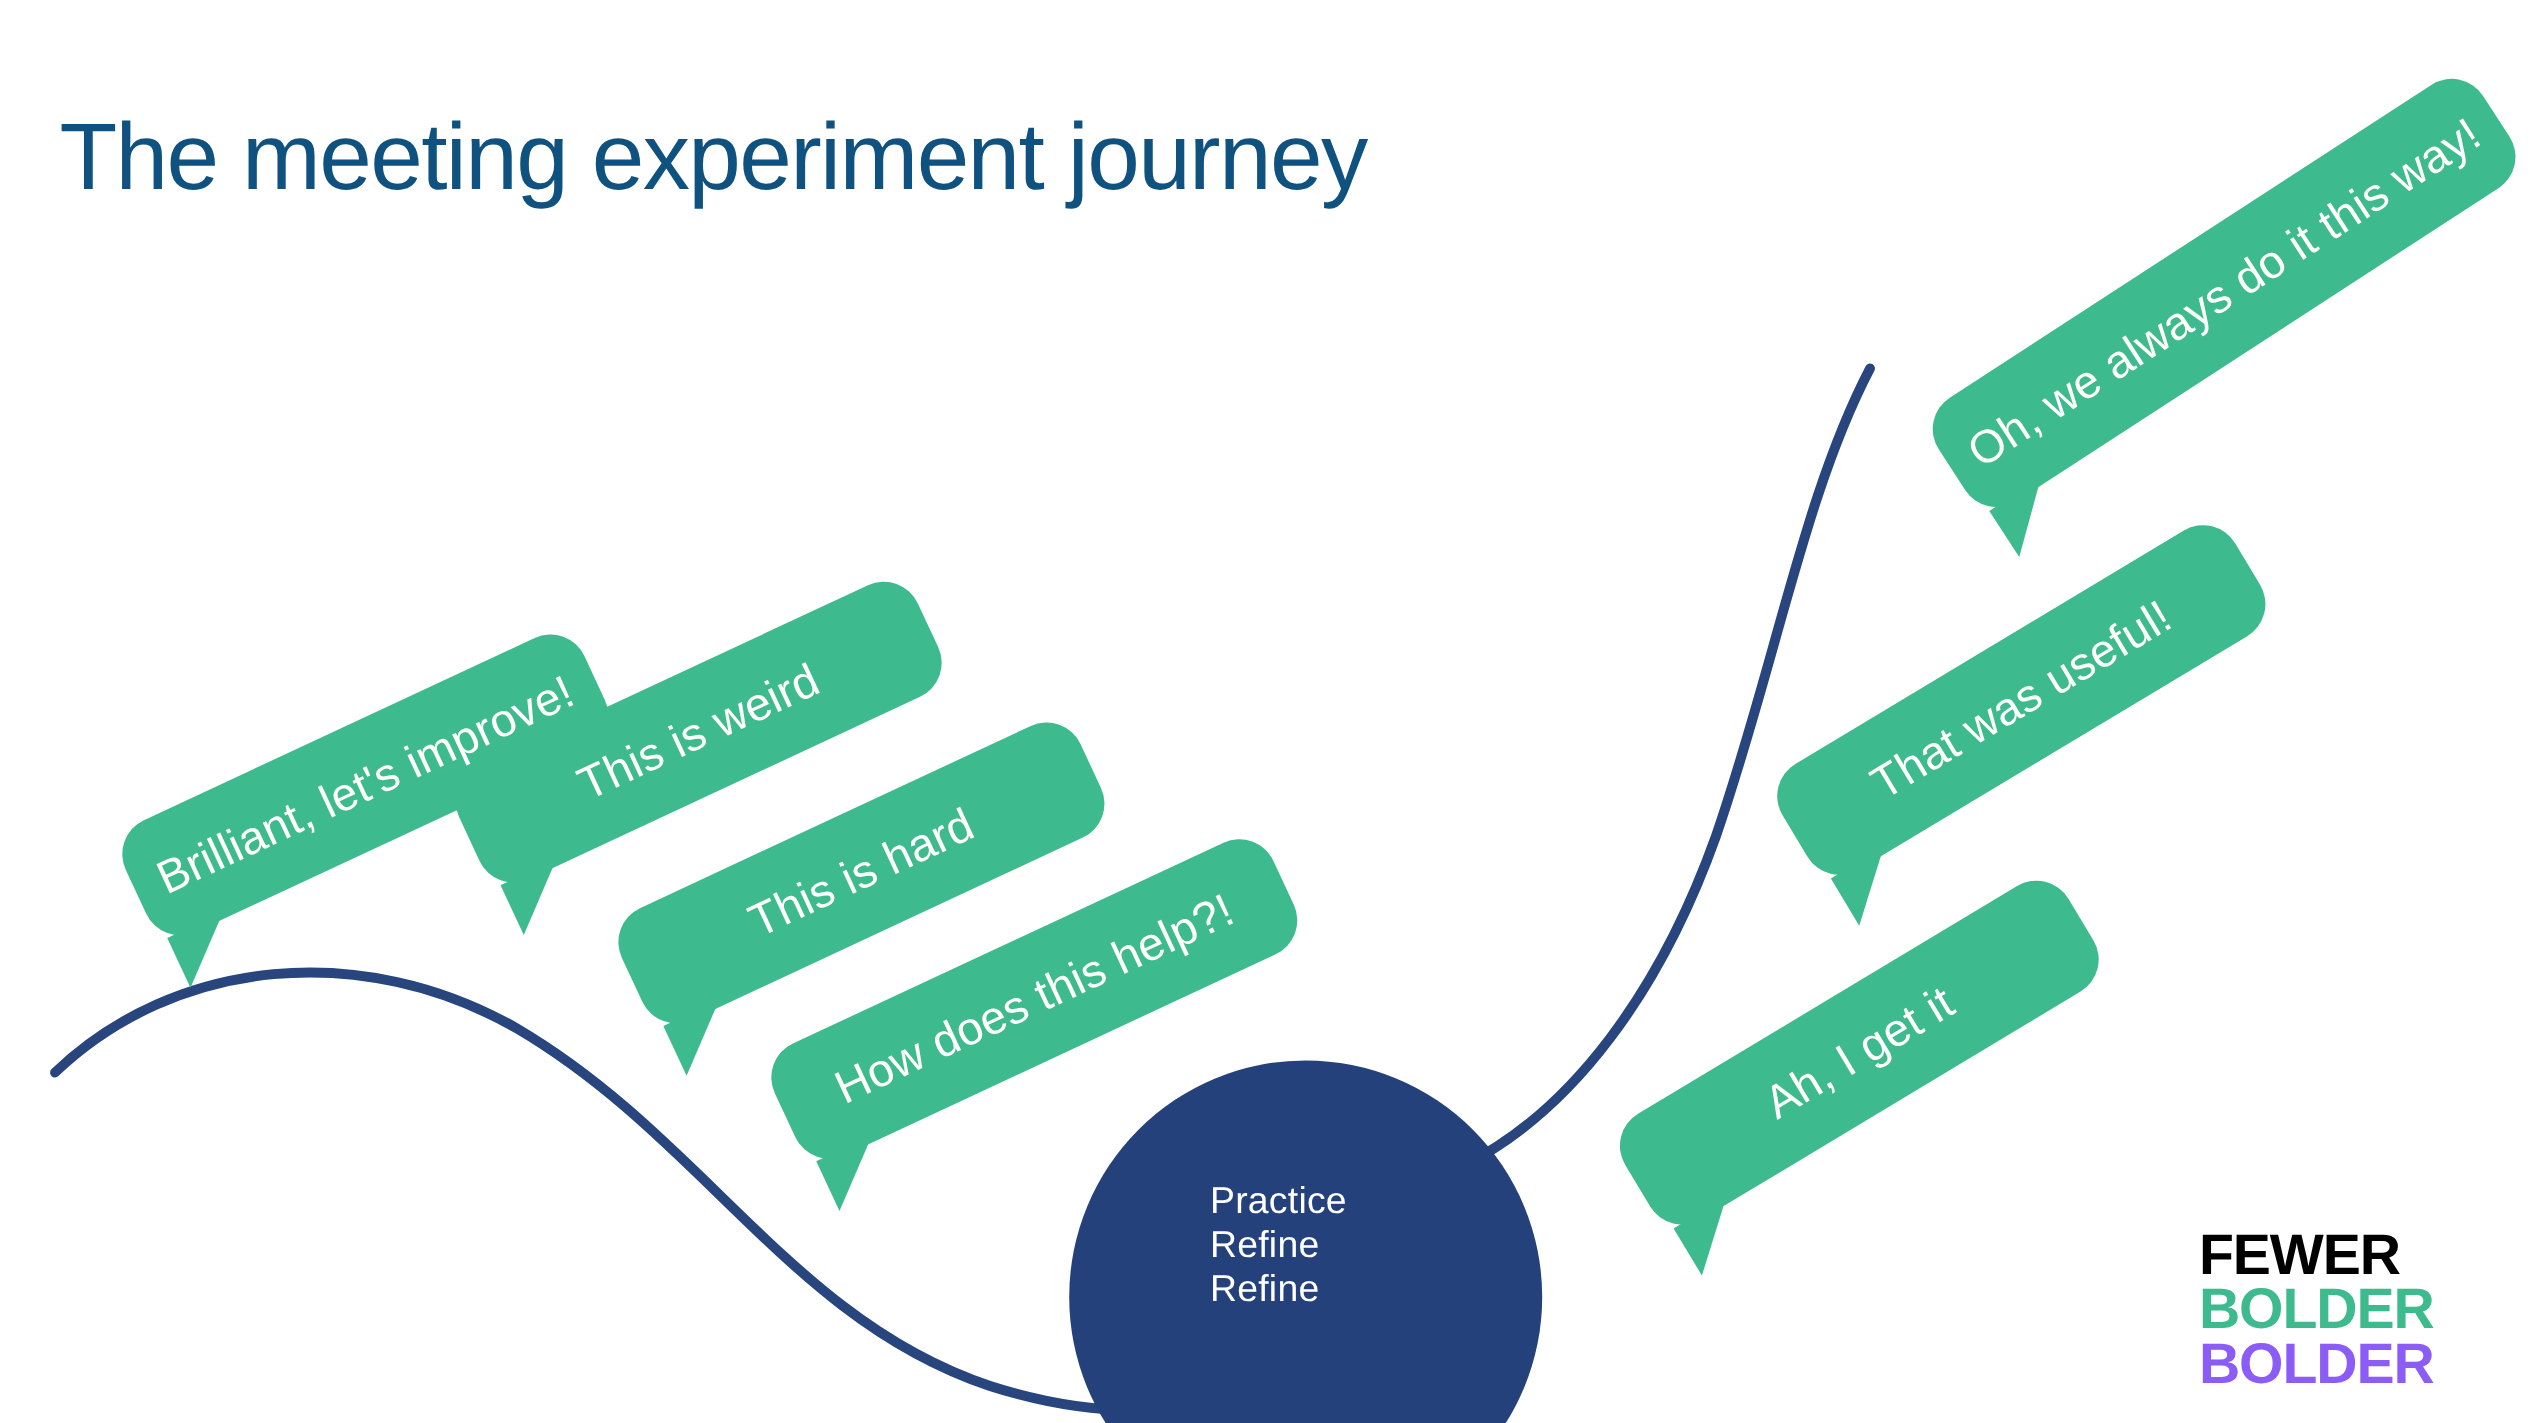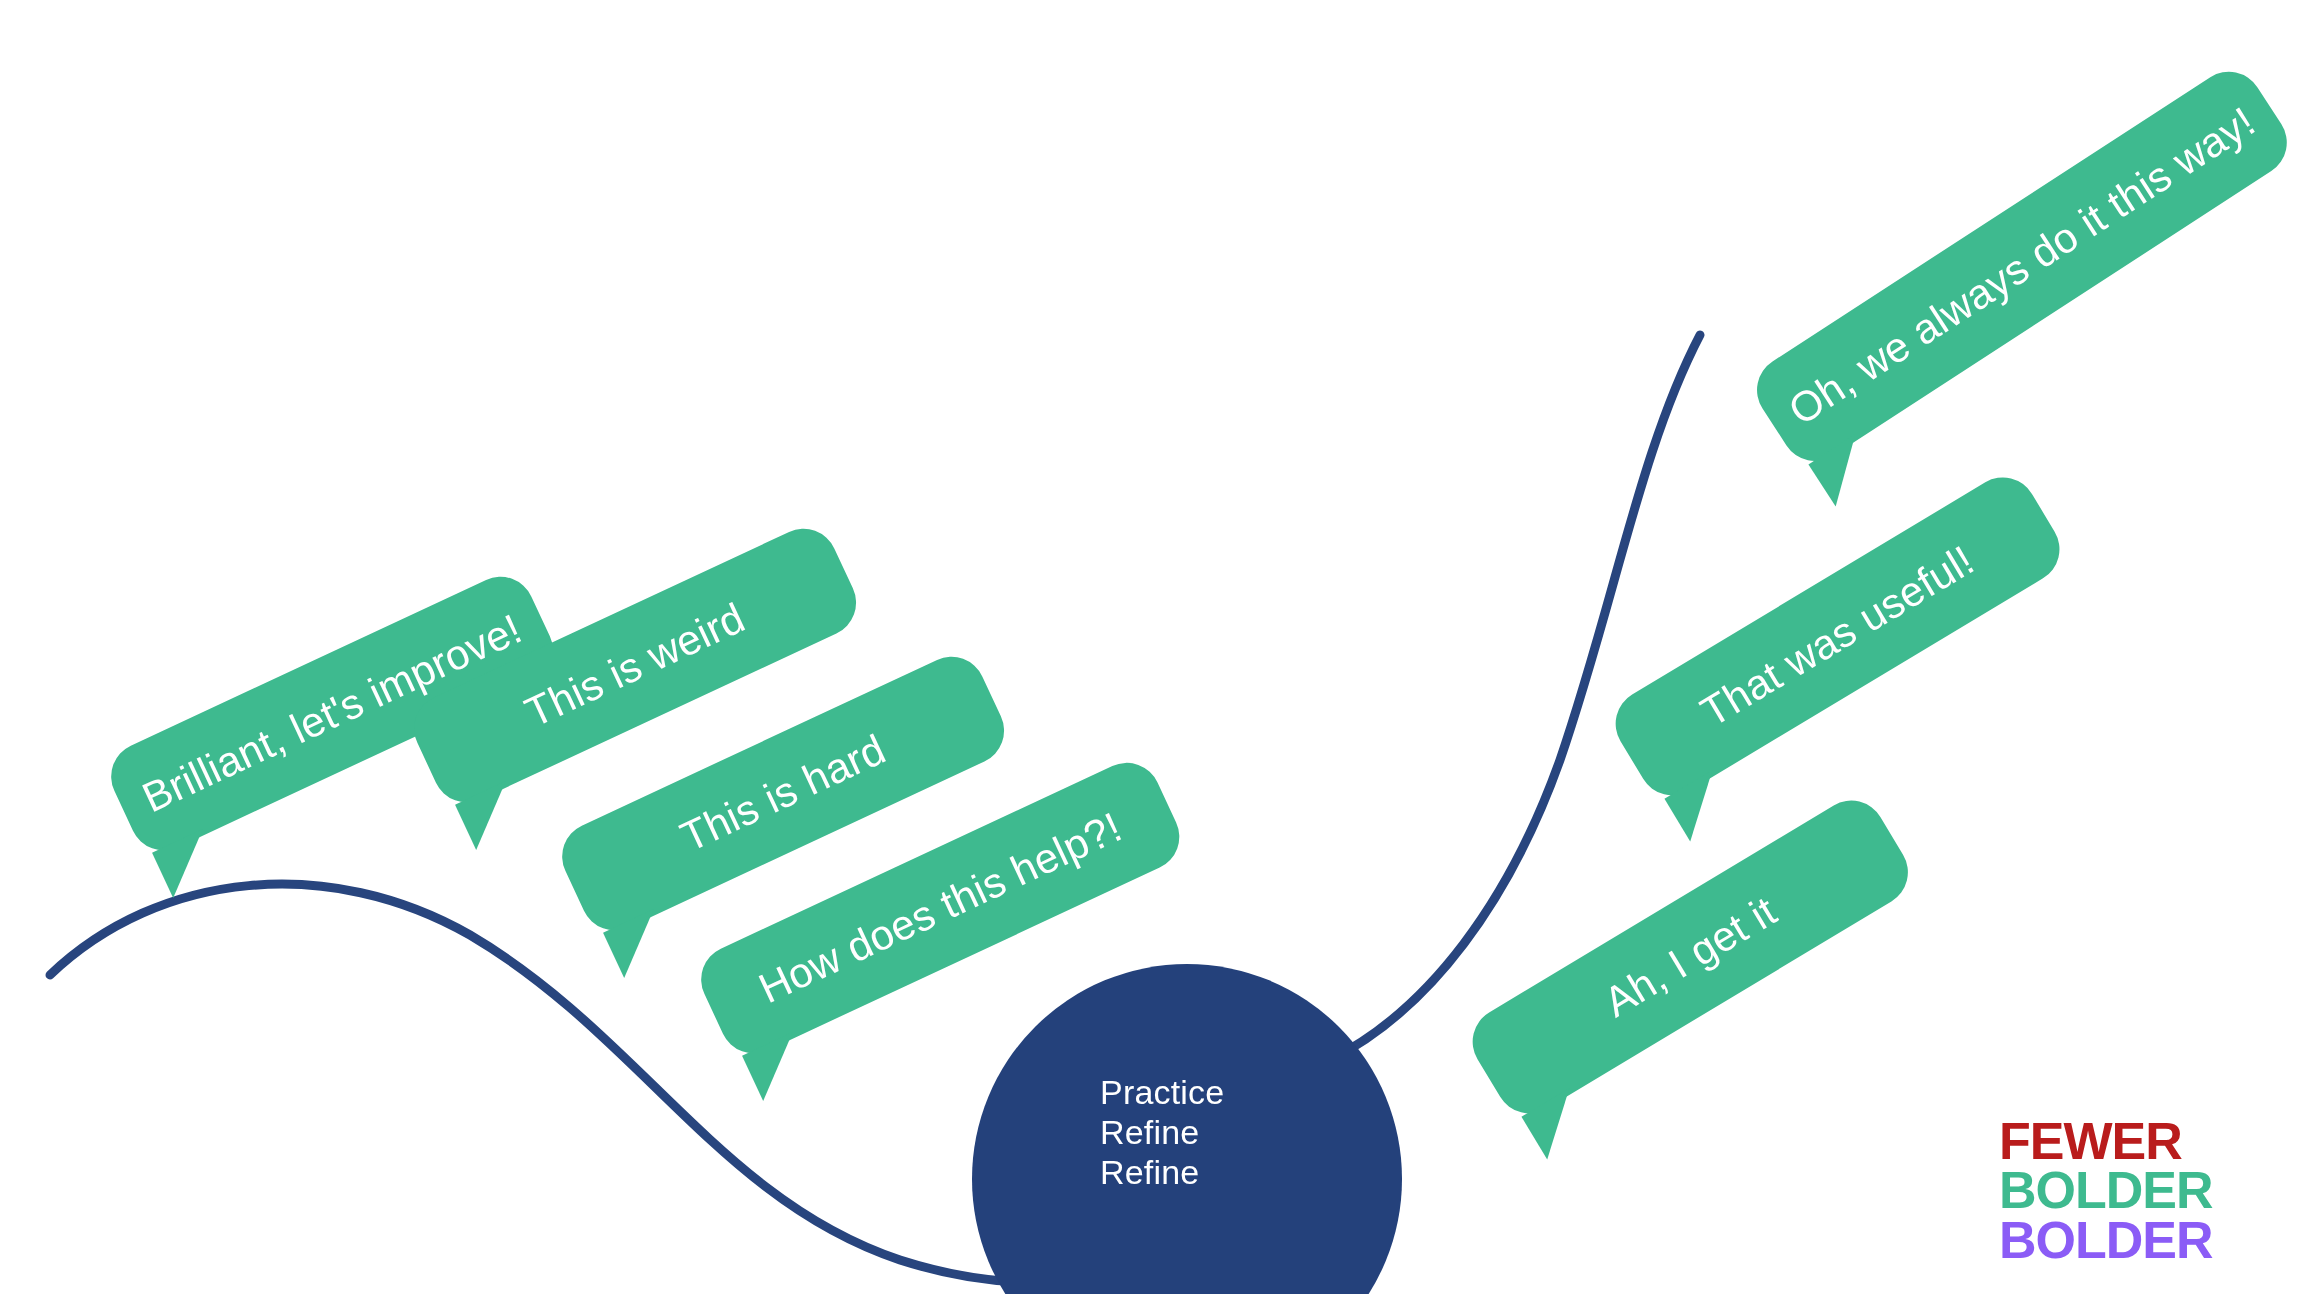--- a/index.html
+++ b/index.html
@@ -102,29 +102,30 @@
   #brand-logo {
     position: absolute;
     left: 1999px;
     top: 1117px;
     line-height: 0.95;
     font-weight: 700;
     font-size: 52px;
     letter-spacing: -1px;
   }
   #brand-logo .logo-line { display: block; }
-  .logo-fewer  { color: #b91c1c; }
+  .logo-fewer  { color: #000000; }
   .logo-faster { color: #3EBA8F; }
   .logo-bolder { color: #8b5cf6; }
 </style>
 </head>
 <body>
 
 <div id="slide">
 
+  <h1 id="slide-title">The meeting experiment journey</h1>
 
   <svg id="journey-curve" viewBox="0 0 2304 1294">
 
     <path d="M 50 975 C 160 870, 330 855, 470 935
              C 640 1035, 720 1200, 900 1260
              C 1000 1292, 1090 1290, 1190 1250" fill="none" stroke="#28457E" stroke-width="9" stroke-linecap="round"></path>
 
     <path d="M 1330 1060 C 1430 1010, 1510 900, 1560 760
              C 1615 600, 1640 450, 1700 335" fill="none" stroke="#28457E" stroke-width="9" stroke-linecap="round"></path>
   </svg>

